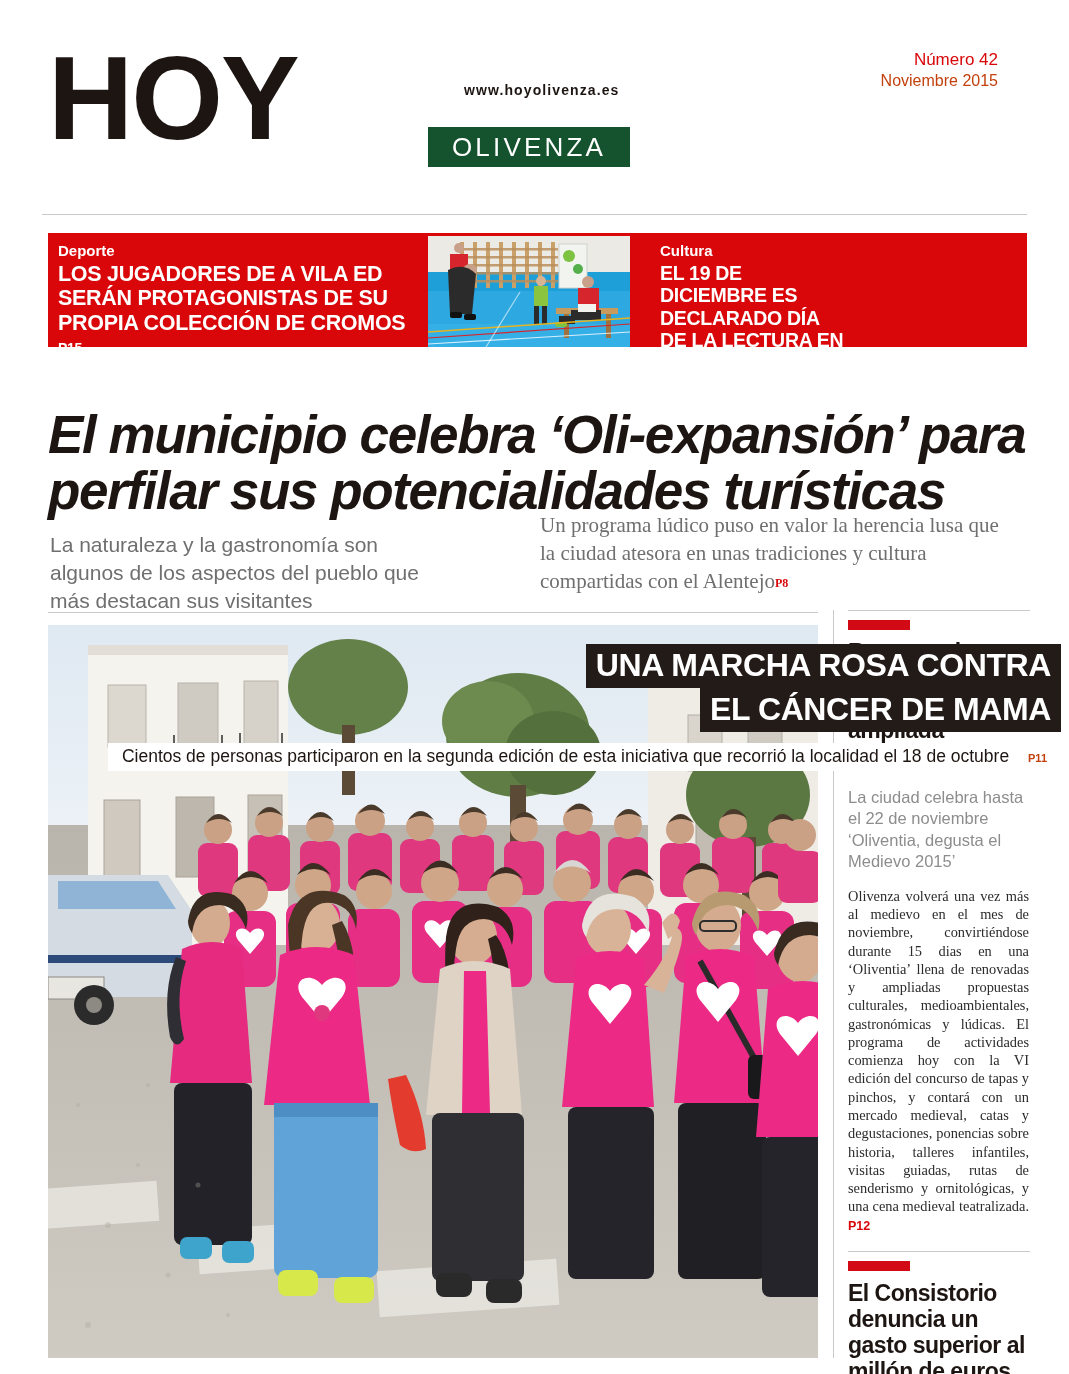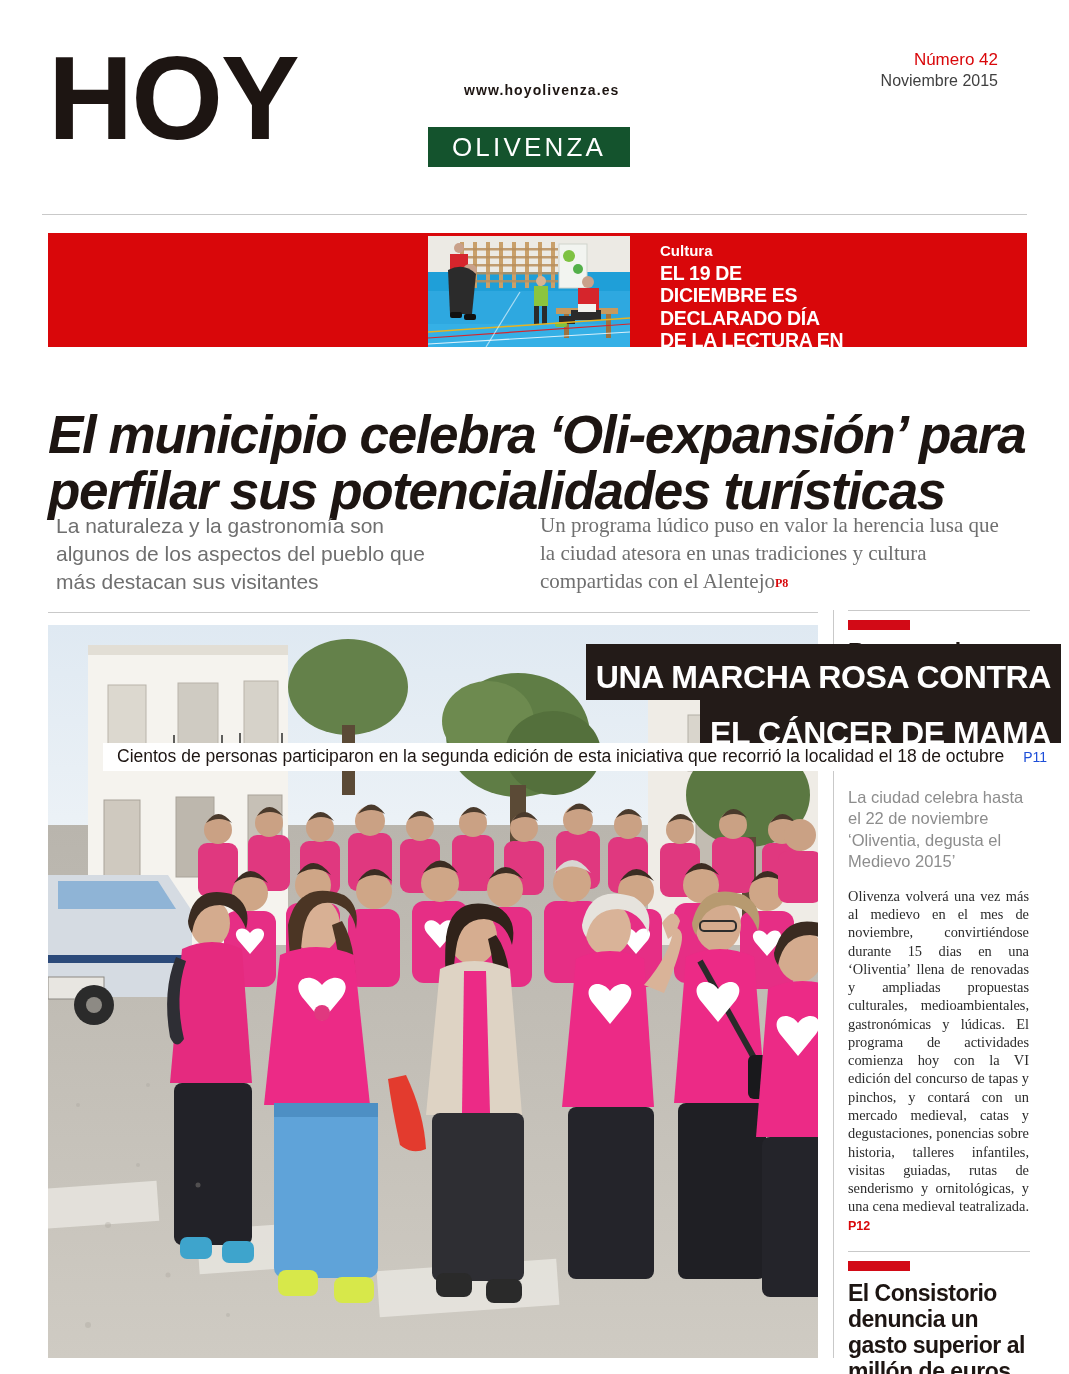--- a/index.html
+++ b/index.html
@@ -70,21 +70,21 @@
     font-size: 17px;
     font-weight: normal;
     color: #d9070a;
     text-align: right;
   }
   .issue-date {
     position: absolute;
     right: 42px;
     top: 72px;
     font-size: 16px;
-    color: #404040;
+    color: #c2410c;
     text-align: left;
   }
   .rule-top {
     position: absolute;
     left: 42px;
     top: 214px;
     width: 985px;
     height: 1px;
     background: #c9c9c9;
   }
@@ -151,21 +151,21 @@
 
   
   .subdeck {
     position: absolute;
     top: 512px;
     font-size: 21px;
     line-height: 1.33;
     color: #6f6f6f;
     font-weight: normal;
   }
-  .subdeck-left { left: 56px; width: 400px; }
+  .subdeck-left { left: 50px; width: 400px; margin-top: 19px; }
   .subdeck-right { left: 540px; width: 470px; font-family: Liberation Serif, serif; }
   .subdeck .pg {
     font-size: 12px;
     font-weight: bold;
     color: #d9070a;
     vertical-align: 1px;
   }
   .rule-deck {
     position: absolute;
     left: 48px;
@@ -192,43 +192,43 @@
     text-align: right;
     z-index: 5;
   }
   .photo-overlay-title span {
     display: inline-block;
     background: #231b18;
     color: #ffffff;
     font-size: 32px;
     font-weight: bold;
     letter-spacing: -0.4px;
-    padding: 16px 10px 4px 10px;
+    padding: 4px 10px 4px 10px;
     line-height: 1.12;
     text-transform: uppercase;
   }
   .photo-caption {
     position: absolute;
     right: 8px;
     top: 743px;
     text-align: right;
     z-index: 5;
   }
   .photo-caption span {
     display: inline-block;
     background: #ffffff;
     color: #1d1512;
     font-size: 17.5px;
     padding: 1px 7px 2px 7px;
     line-height: 1.28;
   }
   .photo-caption .pg {
-    font-size: 14px;
-    font-weight: normal;
-    color: #1d4ed8;
+    font-size: 11px;
+    font-weight: bold;
+    color: #c2410c;
   }
 
   
   .sidebar {
     position: absolute;
     left: 833px;
     top: 610px;
     width: 196px;
     height: 748px;
     border-left: 1px solid #c9c9c9;
@@ -287,20 +287,24 @@
     <div class="logo-hoy">HOY</div>
     <div class="logo-url">www.hoyolivenza.es</div>
     <div class="logo-olivenza">OLIVENZA</div>
     <div class="issue-number">Número 42</div>
     <div class="issue-date">Noviembre 2015</div>
   </div>
   <div class="rule-top"></div>
 
   <div class="teaser-band">
 
+    <div class="teaser-col teaser-col-a">
+      <div class="teaser-kicker">Deporte</div>
+      <div class="teaser-head"><span>LOS JUGADORES DE A VILA ED SERÁN PROTAGONISTAS DE SU PROPIA COLECCIÓN DE CROMOS</span> <span class="pg">P15</span></div>
+    </div>
 
     <div class="teaser-col teaser-col-b">
       <div class="teaser-kicker">Cultura</div>
       <div class="teaser-head"><span>EL 19 DE DICIEMBRE ES DECLARADO DÍA DE LA LECTURA EN LA LOCALIDAD</span> <span class="pg">P3</span></div>
     </div>
 
   </div>
 
   <div class="teaser-photo">
     <svg width="202" height="111" viewBox="0 0 202 111" preserveAspectRatio="none">

